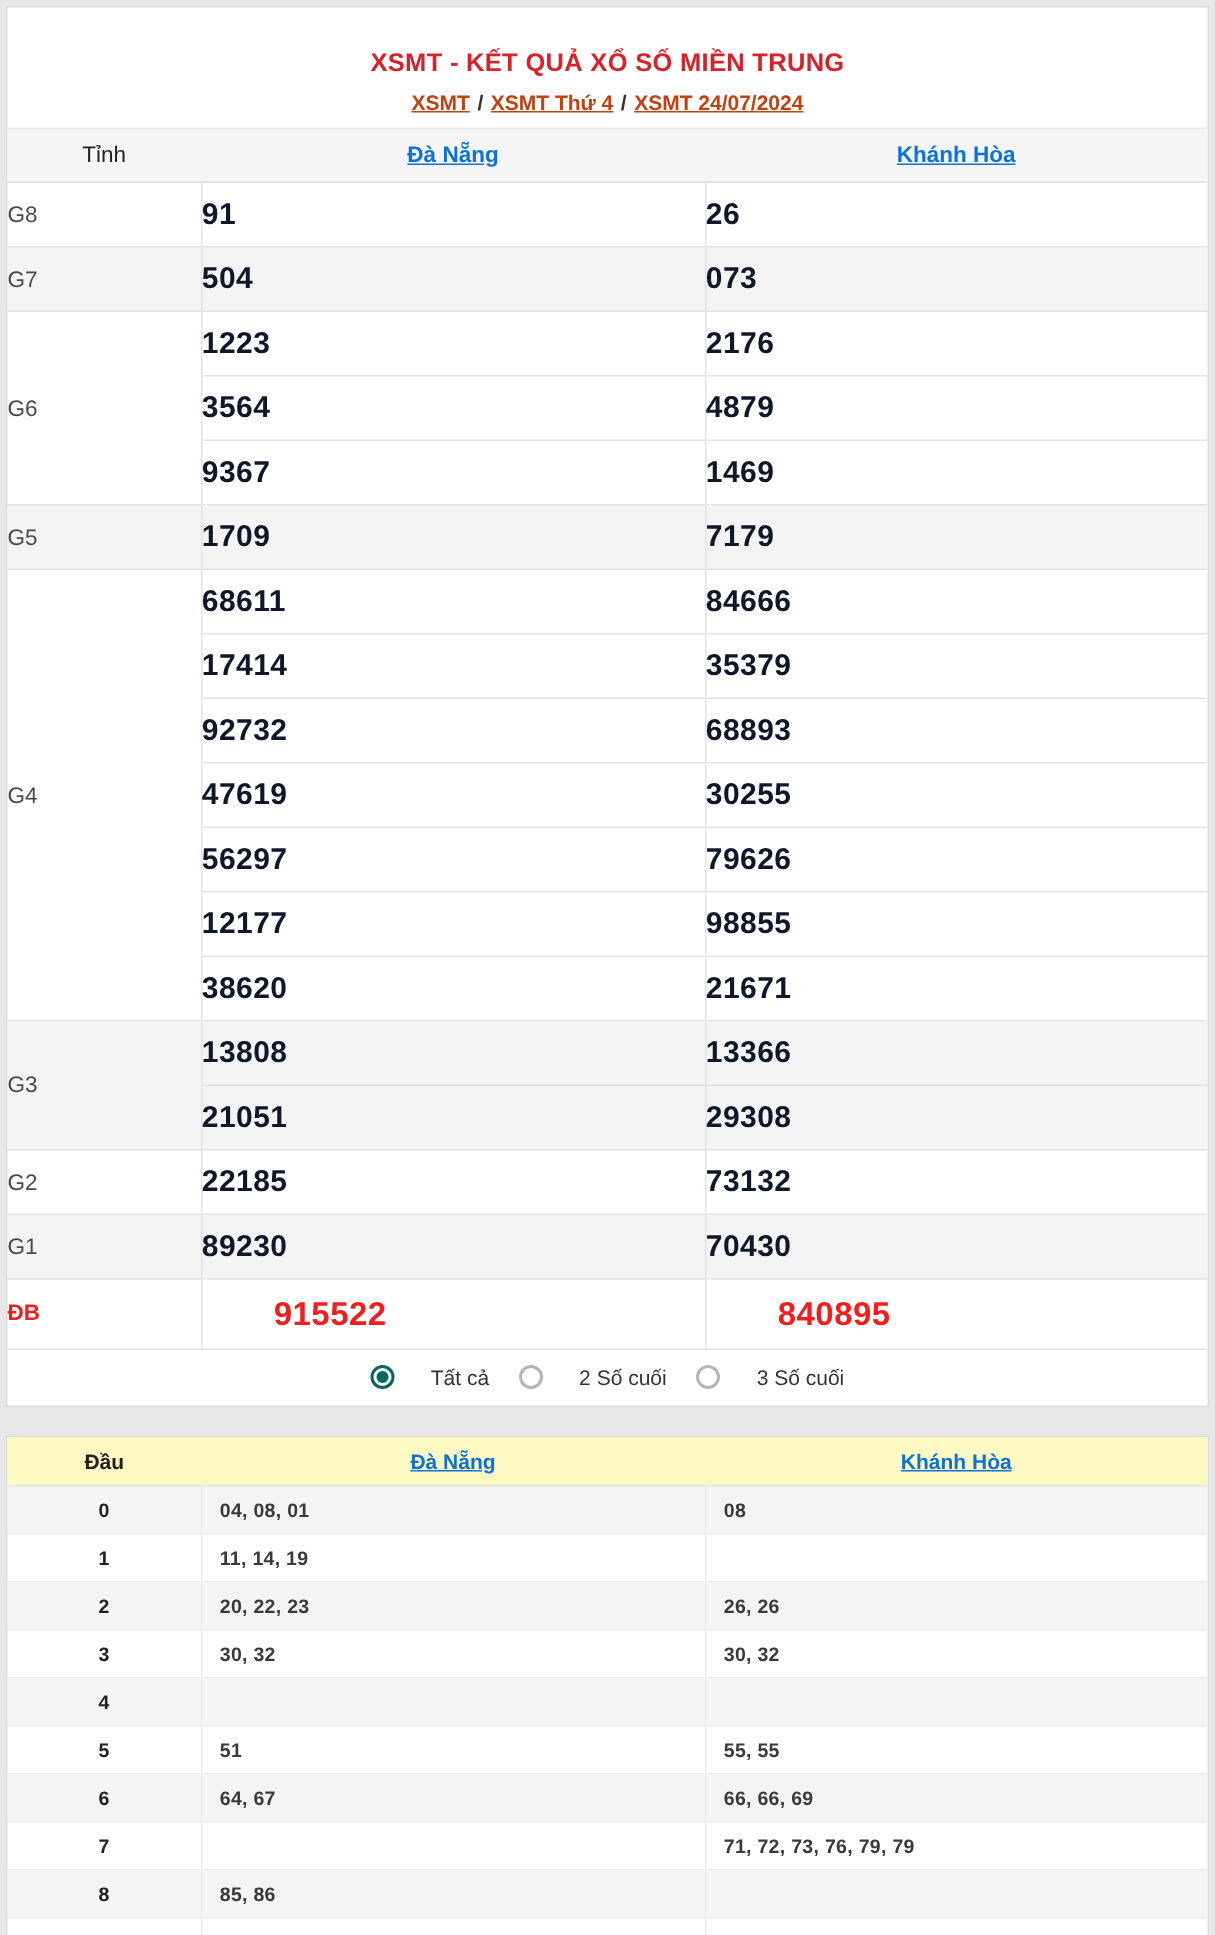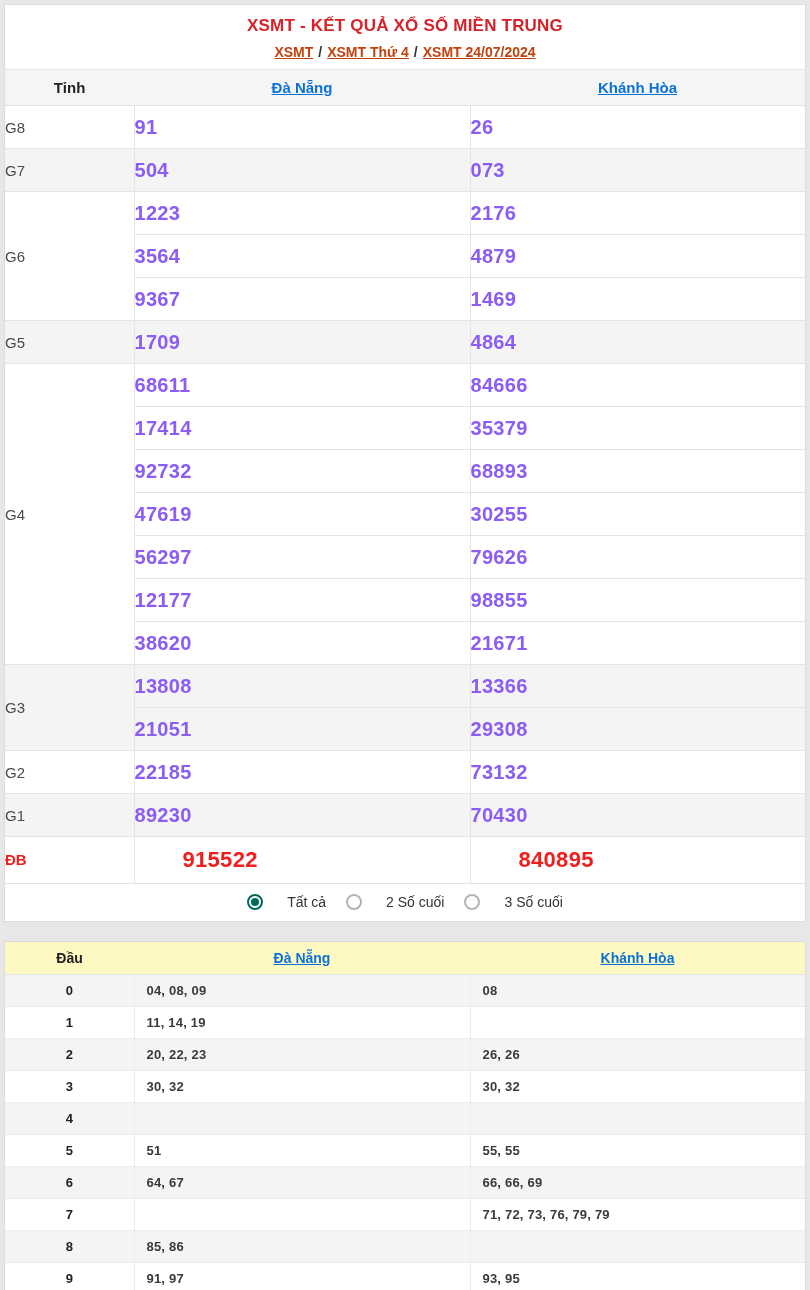--- a/index.html
+++ b/index.html
@@ -17,20 +17,21 @@
   }
   .card-results { margin-bottom:19px; }
 
   
   .title-block { padding:11px 0 9px 0; text-align:center; }
   .page-title {
     color:#d7222a;
     font-size:17px;
     font-weight:bold;
     letter-spacing:.2px;
+    margin-top:16px;
   }
   .breadcrumb { margin-top:8px; font-size:14px; font-weight:bold; }
   .breadcrumb a {
     color:#c2410c;
     text-decoration:underline;
     cursor:pointer;
     text-align:center;
   }
   .breadcrumb .sep { color:#333; padding:0 5px; }
 
@@ -40,31 +41,31 @@
   col.c-dn { width:336px; }
 
   
   .results thead th {
     background:#f5f5f5;
     height:36px;
     font-size:15px;
     border-bottom:1px solid #e0e0e0;
     border-top:1px solid #e8e8e8;
   }
-  .results thead th.label-h { color:#212121; font-weight:bold; }
+  .results thead th.label-h { color:#212121; font-weight:normal; }
   .results thead th a, .dau thead th a {
     color:#0b72d9; font-weight:bold; text-decoration:underline; cursor:pointer;
   }
   .results tbody td { border-top:1px solid #e4e4e4; text-align:left; vertical-align:middle; }
   .results td.prize-cell {
     font-size:15px; color:#4a4a4a; border-right:1px solid #e4e4e4;
   }
   .results td.val-cell {
     height:43px;
-    font-size:20px; font-weight:bold; color:#8b5cf6; letter-spacing:.3px;
+    font-size:20px; font-weight:bold; color:#0f172a; letter-spacing:.3px;
   }
   .results td.val-cell + td.val-cell { border-left:1px solid #e4e4e4; }
   .results tr.shade td { background:#f4f4f4; }
   .results tr.special td.val-cell { color:#f21d1d; font-size:22px; height:46px;padding-left:48px; }
   .results tr.special td.prize-cell { color:#f21d1d; font-weight:bold; }
 
   
   .filter-bar {
     height:38px;
     border-top:1px solid #e4e4e4;
@@ -143,21 +144,21 @@
           <td class="val-cell">3564</td>
           <td class="val-cell">4879</td>
         </tr>
         <tr class="">
           <td class="val-cell">9367</td>
           <td class="val-cell">1469</td>
         </tr>
         <tr class="shade">
           <td class="prize-cell" rowspan="1">G5</td>
           <td class="val-cell">1709</td>
-          <td class="val-cell">4864</td>
+          <td class="val-cell">7179</td>
         </tr>
         <tr class="">
           <td class="prize-cell" rowspan="7">G4</td>
           <td class="val-cell">68611</td>
           <td class="val-cell">84666</td>
         </tr>
         <tr class="">
           <td class="val-cell">17414</td>
           <td class="val-cell">35379</td>
         </tr>
@@ -234,21 +235,21 @@
     <thead>
       <tr>
         <th class="label-h">Đầu</th>
         <th><a>Đà Nẵng</a></th>
         <th><a>Khánh Hòa</a></th>
       </tr>
     </thead>
     <tbody>
         <tr class="shade">
           <td class="digit-cell">0</td>
-          <td class="nums-cell">04, 08, 09</td>
+          <td class="nums-cell">04, 08, 01</td>
           <td class="nums-cell">08</td>
         </tr>
         <tr class="">
           <td class="digit-cell">1</td>
           <td class="nums-cell">11, 14, 19</td>
           <td class="nums-cell"></td>
         </tr>
         <tr class="shade">
           <td class="digit-cell">2</td>
           <td class="nums-cell">20, 22, 23</td>

